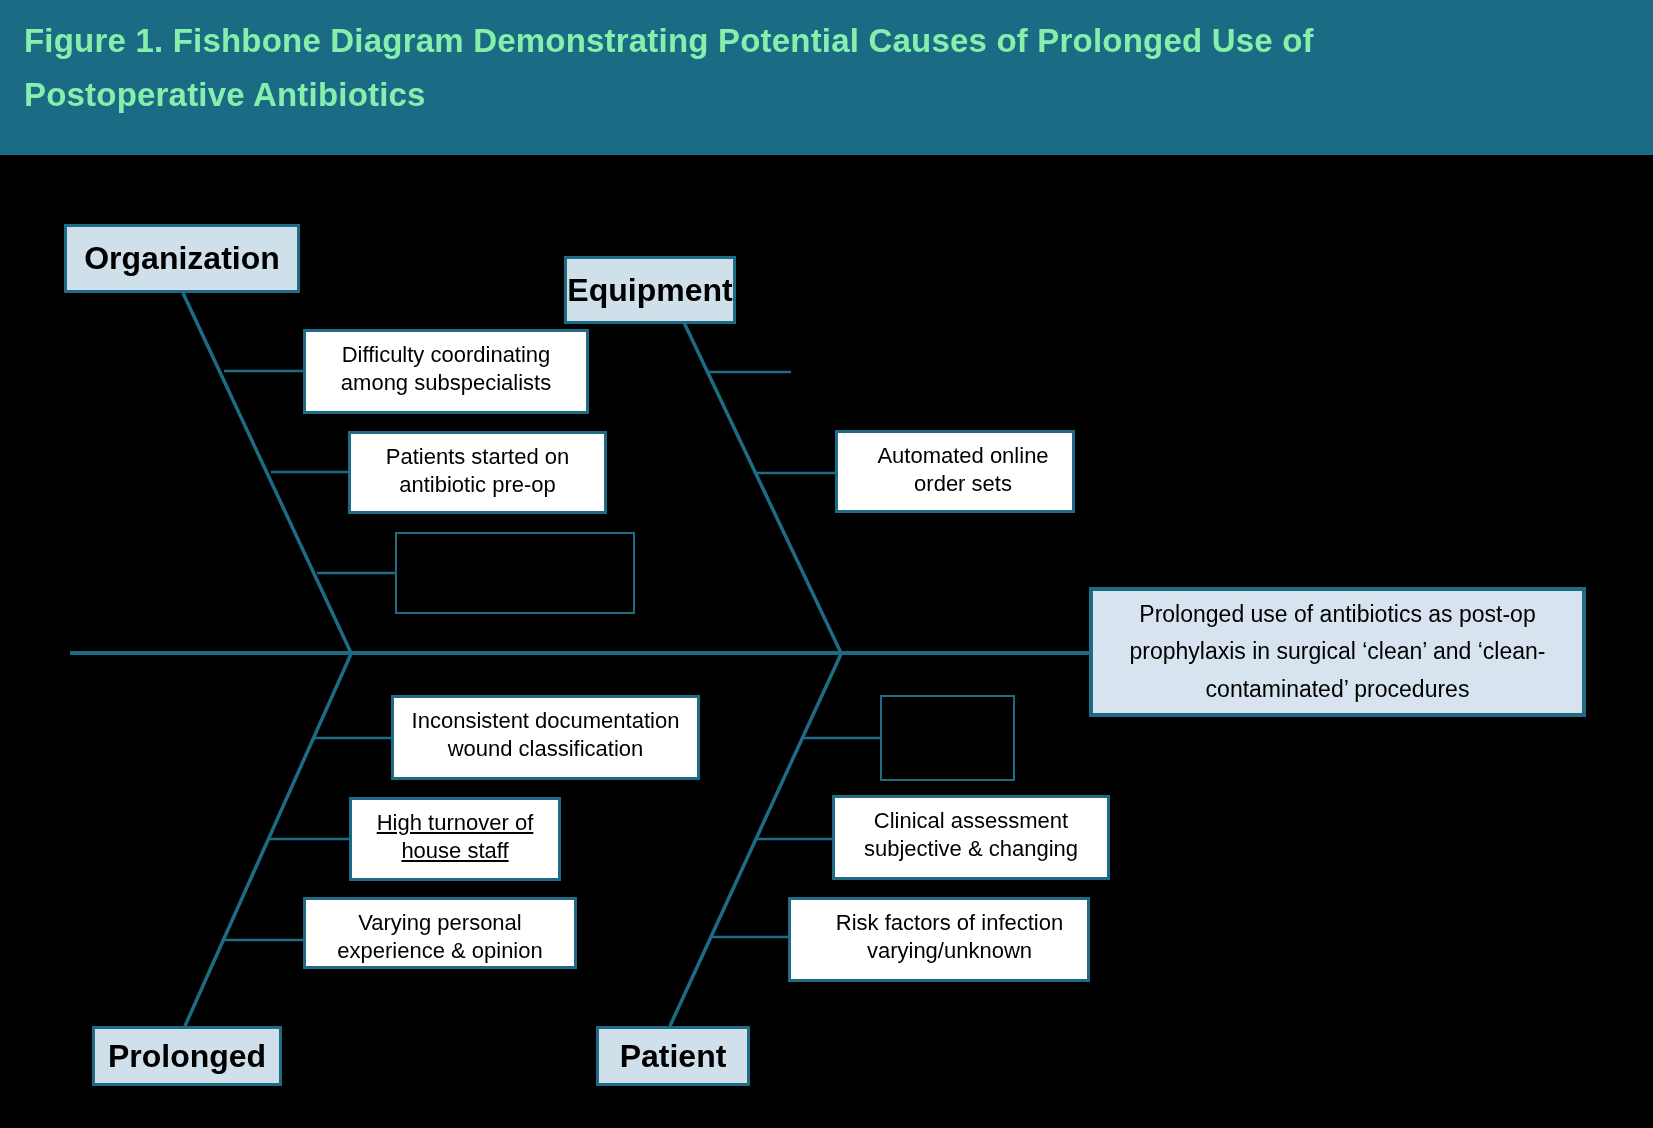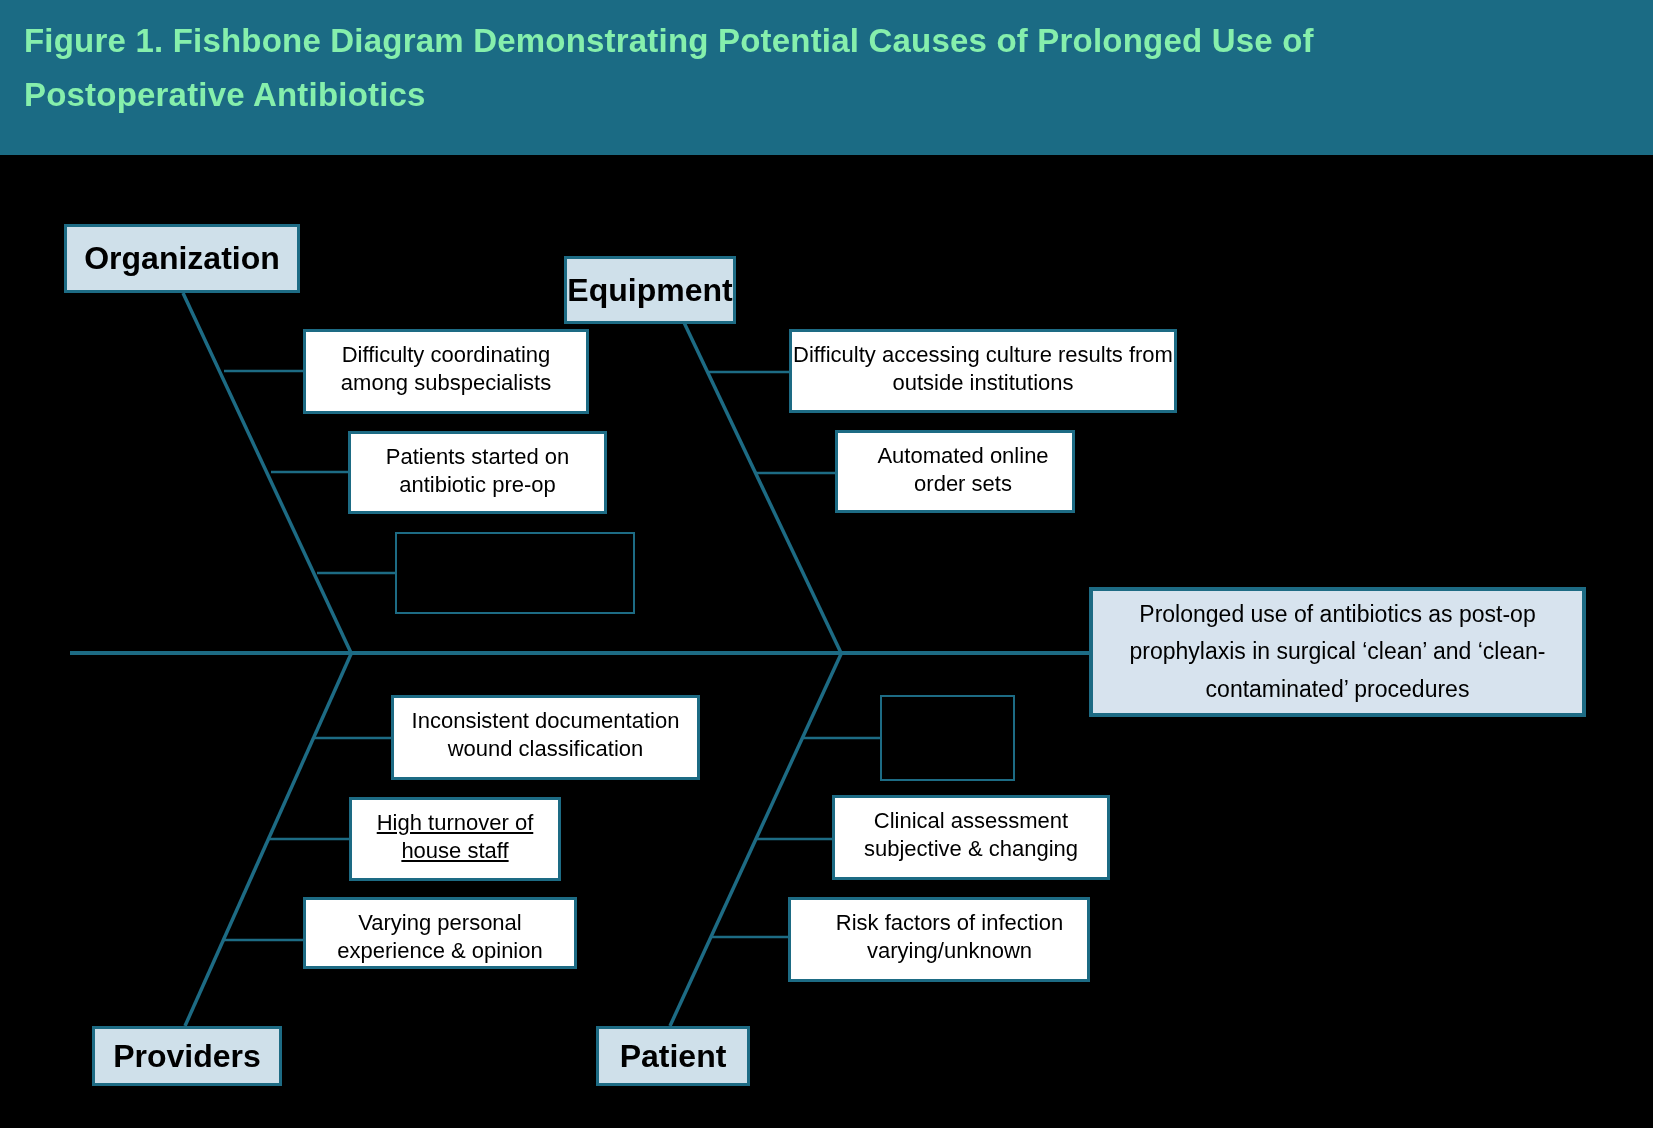--- a/index.html
+++ b/index.html
@@ -50,28 +50,27 @@
       <line x1="268" y1="684" x2="351" y2="684" stroke="#1d6b84" stroke-width="2.6"></line>
       <line x1="223" y1="785" x2="305" y2="785" stroke="#1d6b84" stroke-width="2.6"></line>
 
       <line x1="802" y1="583" x2="882" y2="583" stroke="#1d6b84" stroke-width="2.6"></line>
       <line x1="756" y1="684" x2="834" y2="684" stroke="#1d6b84" stroke-width="2.6"></line>
       <line x1="711" y1="782" x2="790" y2="782" stroke="#1d6b84" stroke-width="2.6"></line>
     </svg>
 
     <div class="box cat" style="left:64px;top:69px;width:236px;height:69px;">Organization</div>
     <div class="box cat" style="left:564px;top:70px;width:172px;height:68px;margin-top:31px;">Equipment</div>
-    <div class="box cat" style="left:92px;top:871px;width:190px;height:60px;">Providers</div>
+    <div class="box cat" style="left:92px;top:871px;width:190px;height:60px;">Prolonged</div>
     <div class="box cat" style="left:596px;top:871px;width:154px;height:60px;">Patient</div>
 
     <div class="box cause" style="left:348px;top:276px;width:259px;height:83px;">Patients started on antibiotic pre-op</div>
     <div class="box cause" style="left:303px;top:174px;width:286px;height:85px;">Difficulty coordinating among subspecialists</div>
     <div class="box cause empty" style="left:395px;top:377px;width:240px;height:82px;"></div>
 
-    <div class="box cause" style="left:789px;top:174px;width:388px;height:84px;">Difficulty accessing culture results from outside institutions</div>
     <div class="box cause" style="left:835px;top:275px;width:240px;height:83px;padding-left:16px;">Automated online order sets</div>
 
     <div class="box cause" style="left:391px;top:540px;width:309px;height:85px;">Inconsistent documentation wound classification</div>
     <div class="box cause" style="left:349px;top:642px;width:212px;height:84px;text-decoration:underline;">High turnover of house staff</div>
     <div class="box cause" style="left:303px;top:742px;width:274px;height:72px;">Varying personal experience &amp; opinion</div>
 
     <div class="box cause empty" style="left:880px;top:540px;width:135px;height:86px;"></div>
     <div class="box cause" style="left:832px;top:640px;width:278px;height:85px;">Clinical assessment subjective &amp; changing</div>
     <div class="box cause" style="left:788px;top:742px;width:302px;height:85px;padding-left:21px;">Risk factors of infection varying/unknown</div>
 

